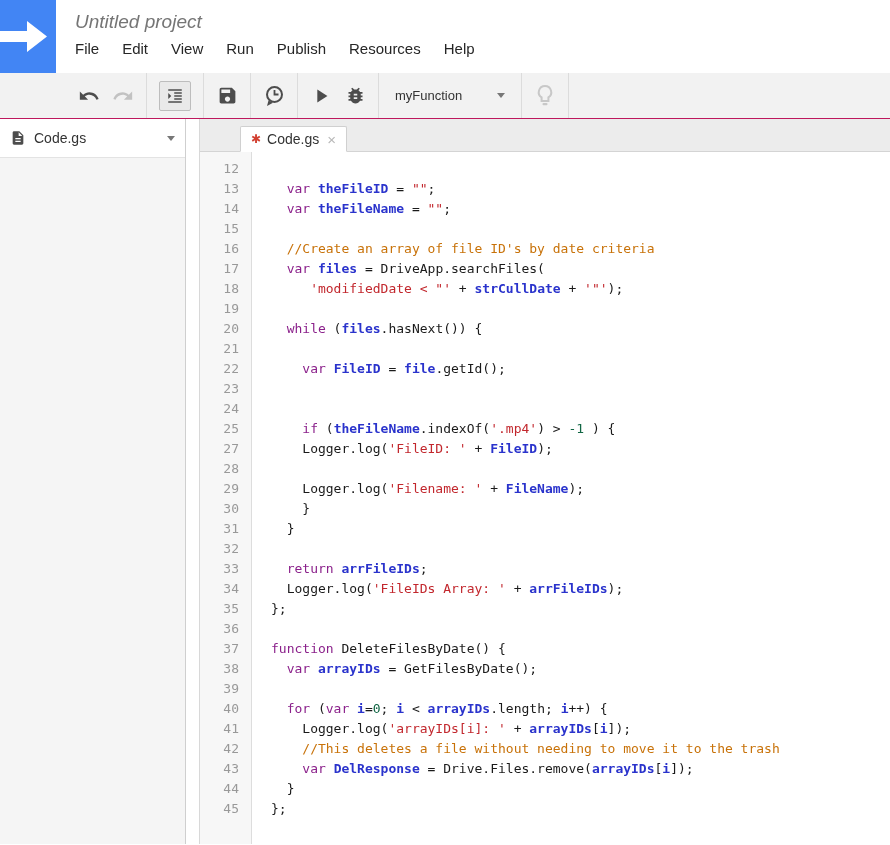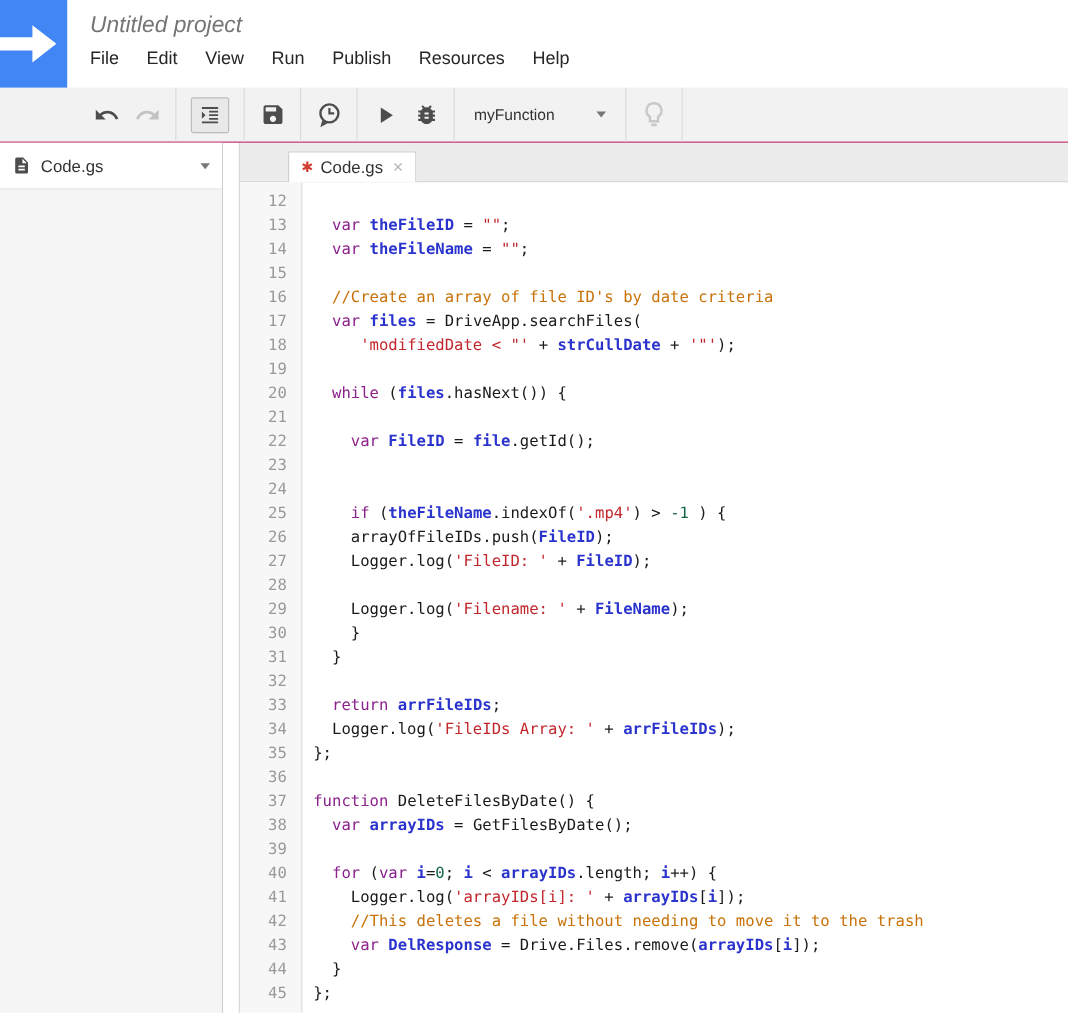--- a/index.html
+++ b/index.html
@@ -43,21 +43,21 @@
          border-bottom:1px solid #fff; border-radius:2px 2px 0 0; display:flex;
          align-items:center; padding:0 10px; font-size:14px; color:#333; cursor:pointer; }
   .dirty { color:#d23f31; font-size:12px; margin-right:6px; }
   .tab-close { color:#b8b8b8; font-size:15px; margin-left:8px; cursor:pointer; }
 
   .editor-body { flex:1; position:relative; background:#fff; padding-top:7px;
                  font-family:"DejaVu Sans Mono", monospace; font-size:13px;
                  line-height:20px; overflow:hidden; }
   .gutter-bg { position:absolute; left:0; top:0; bottom:0; width:52px;
                background:#f7f7f7; border-right:1px solid #ddd; }
-  .line { display:flex; position:relative; height:20px; }
+  .line { display:flex; position:relative; height:20px;gap:10px; }
   .ln { width:52px; flex:none; text-align:right; padding-right:13px; color:#999;
         cursor:pointer; }
   .lc { padding-left:9px; white-space:pre; color:#1a1a1a; }
   .k { color:#8b218b; }
   .v { color:#2a33cc; font-weight:bold; }
   .s { color:#c2272d; }
   .n { color:#116644; }
   .c { color:#c87209; }
 
   svg { display:block; }
@@ -235,24 +235,20 @@
           </div>
           <div class="line">
             <span class="ln">24</span>
             <span class="lc"></span>
           </div>
           <div class="line">
             <span class="ln">25</span>
             <span class="lc"><span class="p">    </span><span class="k">if</span><span class="p"> (</span><span class="v">theFileName</span><span class="p">.indexOf(</span><span class="s">'.mp4'</span><span class="p">) &gt; </span><span class="n">-1</span><span class="p"> ) {</span></span>
           </div>
           <div class="line">
-            <span class="ln">26</span>
-            <span class="lc"><span class="p">    arrayOfFileIDs.push(</span><span class="v">FileID</span><span class="p">);</span></span>
-          </div>
-          <div class="line">
             <span class="ln">27</span>
             <span class="lc"><span class="p">    Logger.log(</span><span class="s">'FileID: '</span><span class="p"> + </span><span class="v">FileID</span><span class="p">);</span></span>
           </div>
           <div class="line">
             <span class="ln">28</span>
           </div>
           <div class="line">
             <span class="ln">29</span>
             <span class="lc"><span class="p">    Logger.log(</span><span class="s">'Filename: '</span><span class="p"> + </span><span class="v">FileName</span><span class="p">);</span></span>
           </div>

